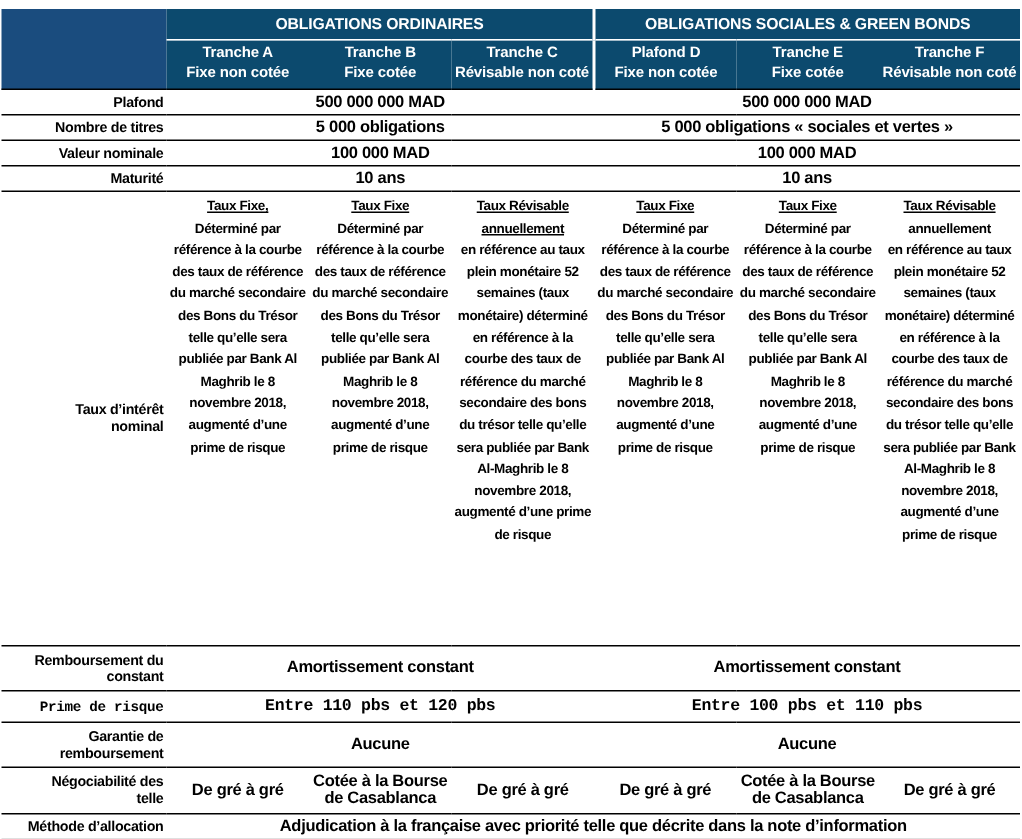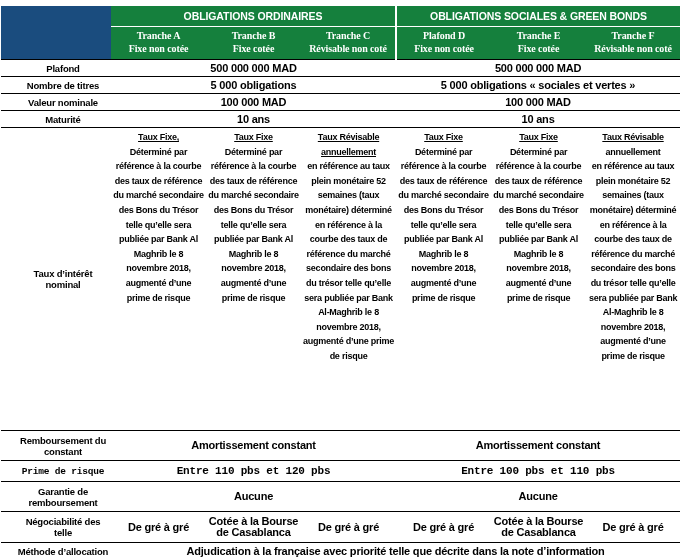--- a/index.html
+++ b/index.html
@@ -5,32 +5,32 @@
   html,body{margin:0;padding:0;background:#fff;}
   .page{
     width:681px;height:559px;background:#ffffff;overflow:hidden;
     font-family:"Liberation Sans",sans-serif;color:#000;position:relative;
     box-sizing:border-box;padding-top:6px;
   }
   table{border-collapse:collapse;table-layout:fixed;width:679px;margin-left:1px;}
   td,th{padding:0 2px;vertical-align:middle;font-weight:bold;}
 
   
-  .hdr th{background:#15803d;color:#fff;text-align:center;}
+  .hdr th{background:#0c4a6e;color:#fff;text-align:center;}
   th.corner{background:#1A4C7E;}
   th.group{font-size:10.5px;height:20px;border-bottom:1px solid #fff;letter-spacing:-0.1px;}
-  th.tranche{font-size:10px;height:29px;padding-bottom:3px;letter-spacing:-0.1px;font-family:Liberation Serif, serif;}
+  th.tranche{font-size:10px;height:29px;padding-bottom:3px;letter-spacing:-0.1px;}
   th.tranche div{line-height:13px;}
   .sepL{border-left:2px solid #fff;margin-left:12px;}
 
   
   tbody tr{border-top:1px solid #000;}
   tbody tr:last-child{border-bottom:1px solid #000;}
   tbody th.rowlabel{
-    text-align:center;font-size:9.5px;line-height:11px;letter-spacing:-0.2px;
+    text-align:right;font-size:9.5px;line-height:11px;letter-spacing:-0.2px;
     padding-left:16px;padding-right:2px;
   }
   tbody td{text-align:center;font-size:11px;letter-spacing:-0.2px;line-height:11px;}
   tr.h17 td, tr.h17 th{height:16px;}
   tr.h30 td, tr.h30 th{height:29px;}
   tr.h21 td, tr.h21 th{height:20px;font-family:Liberation Mono, monospace;}
   tr.h32 td, tr.h32 th{height:30px;}
 
   
   tr.taux td{vertical-align:top;height:300px;padding-top:2px;font-size:9px;line-height:14.6px;letter-spacing:-0.25px;}

